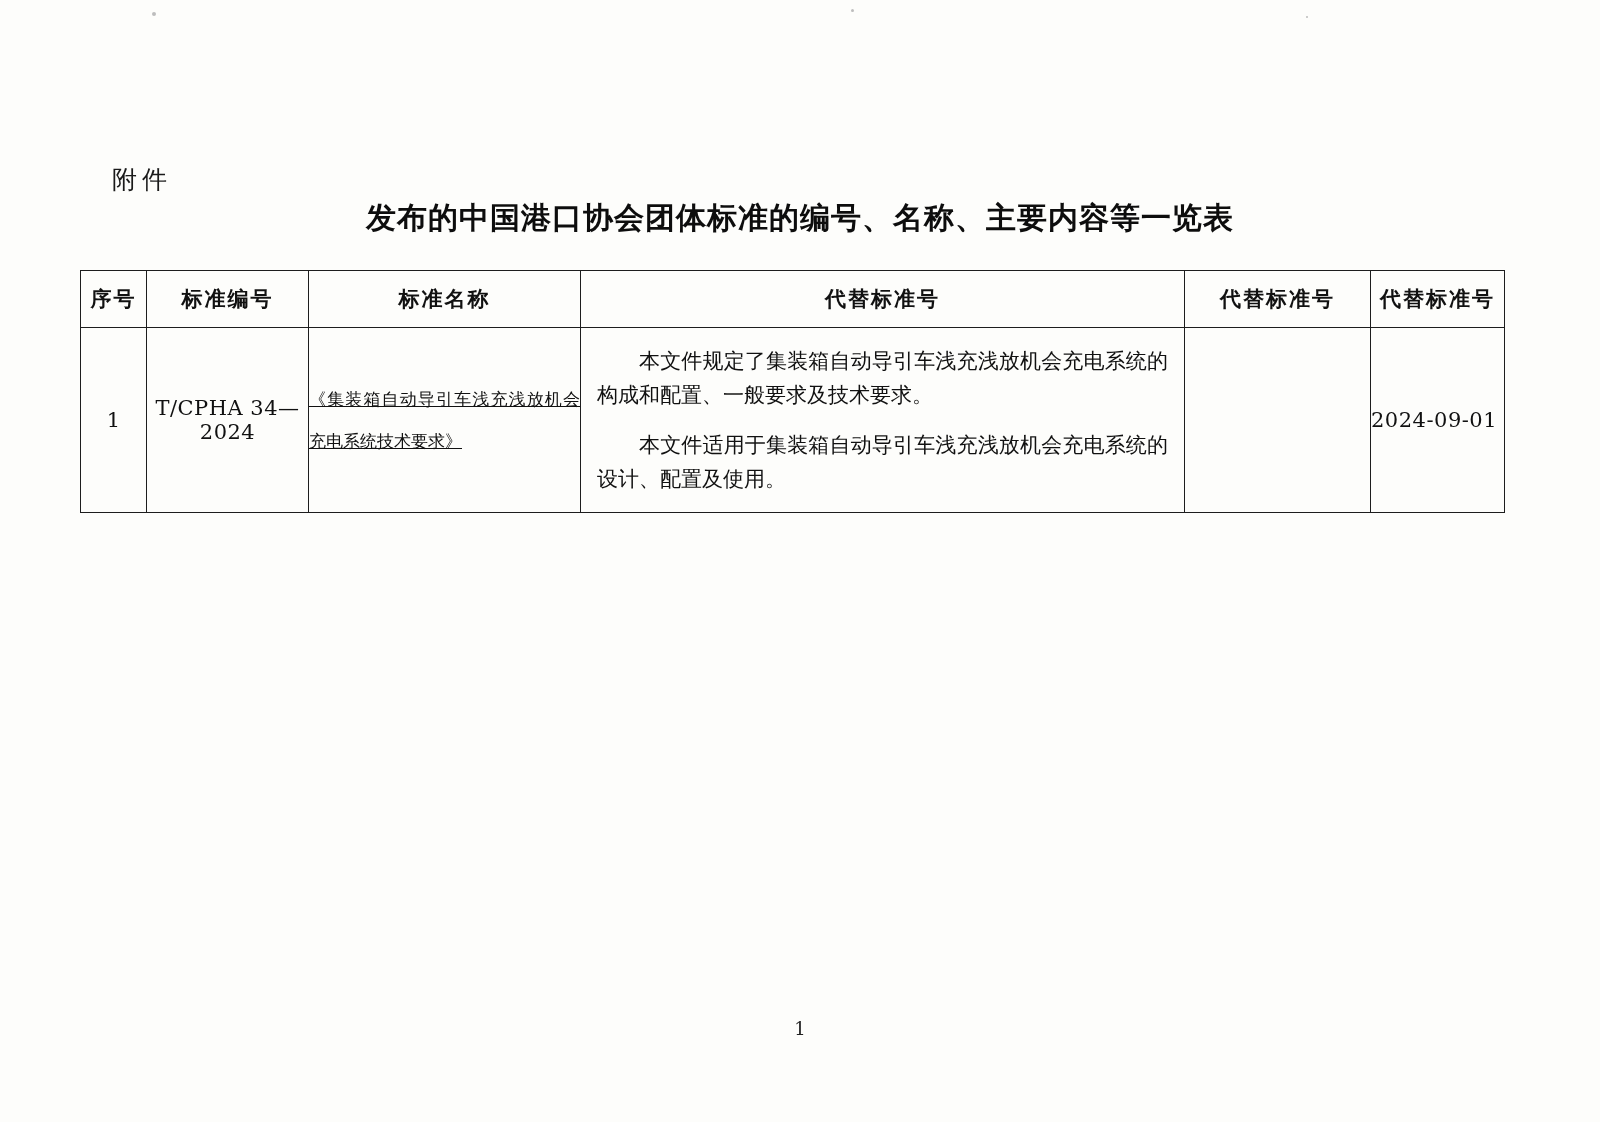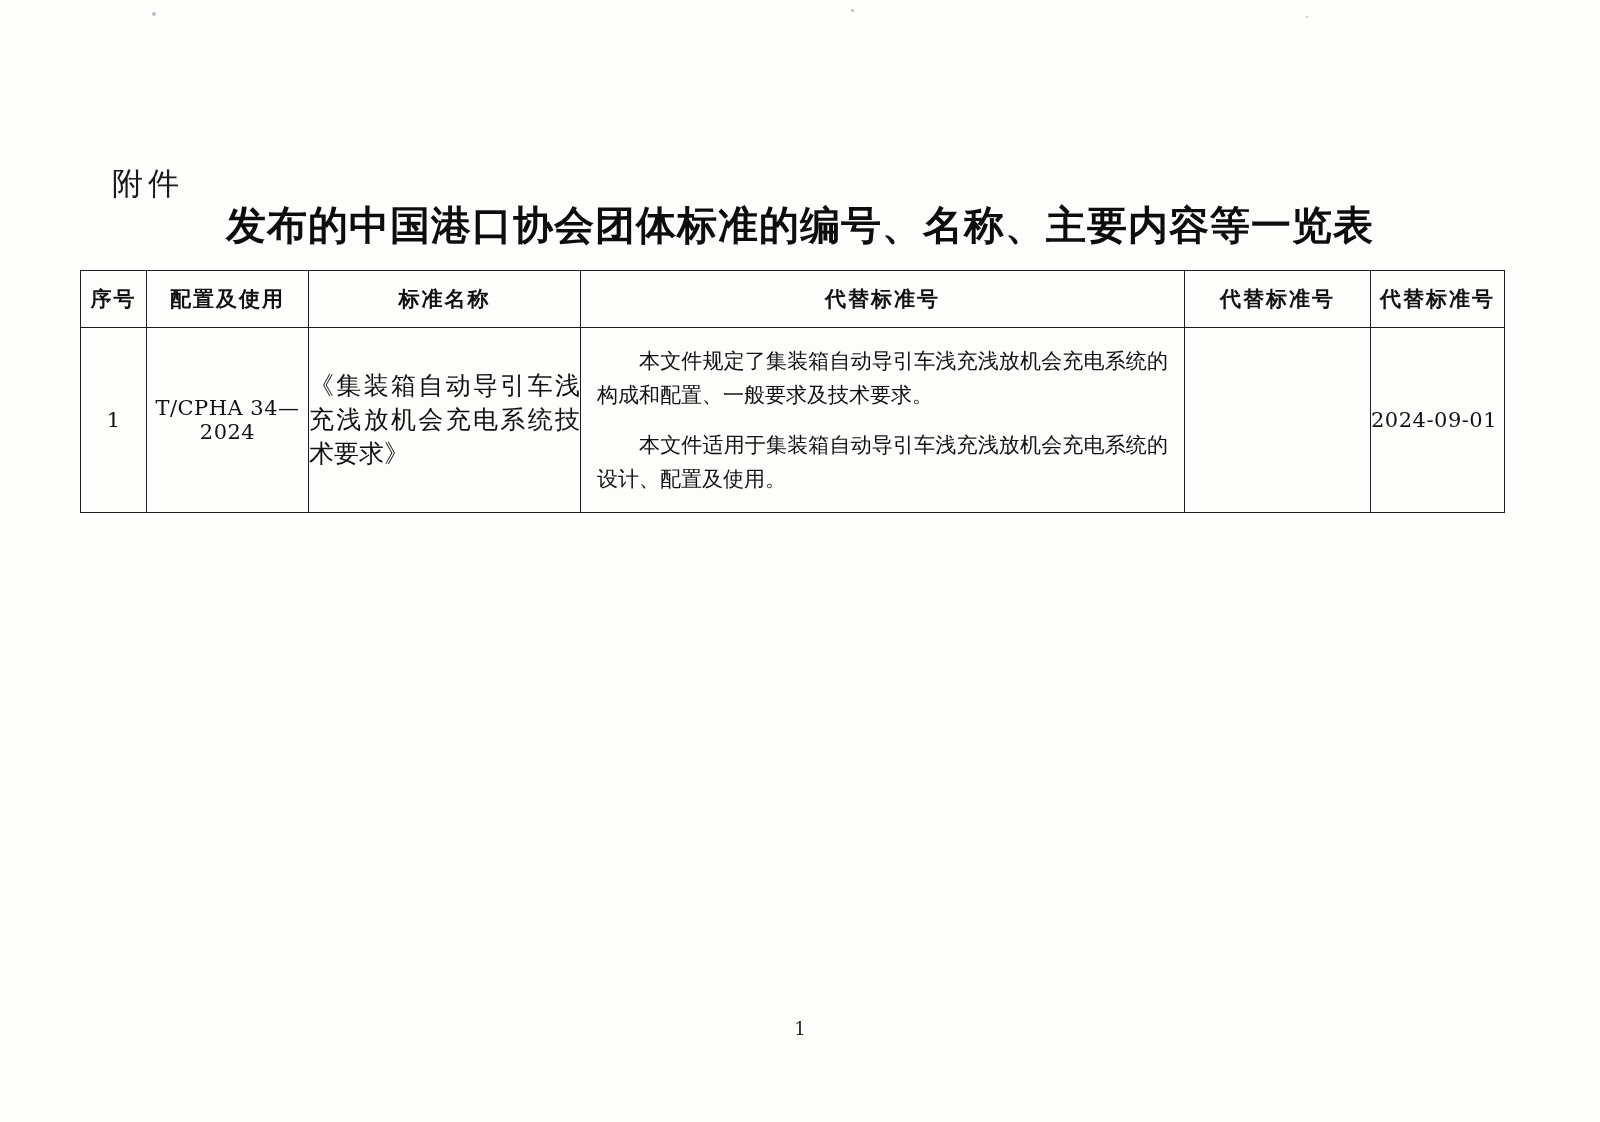--- a/index.html
+++ b/index.html
@@ -29,33 +29,33 @@
     border-radius: 50%;
   }
   .speck.s1 { left: 152px; top: 12px; width: 4px; height: 4px; }
   .speck.s2 { left: 851px; top: 9px; width: 3px; height: 3px; }
   .speck.s3 { left: 1306px; top: 16px; width: 2px; height: 2px; }
 
   .attachment-label {
     position: absolute;
     left: 112px;
     top: 163px;
-    font-size: 31px;
+    font-size: 25px;
     letter-spacing: 5px;
     font-family: Liberation Serif, serif;
     color: #1a1a1a;
   }
 
   .doc-title {
     position: absolute;
     left: 0;
     right: 0;
     top: 198px;
     text-align: center;
-    font-size: 40px;
+    font-size: 30px;
     font-weight: bold;
     letter-spacing: 1px;
     color: #0d0d0d;
     font-family: "DejaVu Serif", "Liberation Serif", serif;
   }
 
   table.main-table {
     position: absolute;
     left: 80px;
     top: 270px;
@@ -91,26 +91,27 @@
     font-family: "DejaVu Serif", "Liberation Serif", serif;
   }
   td.cell-code {
     text-align: center;
     font-size: 21px;
     letter-spacing: 0.5px;
     font-family: "DejaVu Serif", "Liberation Serif", serif;
     margin-left: 19px;
   }
   td.cell-name {
-    font-size: 25px;
-    line-height: 34px;
+    font-size: 17px;
+    line-height: 42px;
     padding: 6px 4px 6px 6px;
     text-align: justify;
     text-justify: inter-ideograph;
     font-family: "DejaVu Serif", "Liberation Serif", serif;
+    text-decoration: underline;
   }
   td.cell-content {
     font-size: 21px;
     line-height: 34px;
     padding: 14px 8px 14px 10px;
     vertical-align: top;
     font-family: "DejaVu Serif", "Liberation Serif", serif;
   }
   td.cell-content p {
     margin: 16px;
@@ -158,21 +159,21 @@
       <col class="c-seq">
       <col class="c-code">
       <col class="c-name">
       <col class="c-content">
       <col class="c-replace">
       <col class="c-date">
     </colgroup>
     <thead>
       <tr>
         <th class="col-head">序号</th>
-        <th class="col-head">配置及使用</th>
+        <th class="col-head">标准编号</th>
         <th class="col-head">标准名称</th>
         <th class="col-head">代替标准号</th>
         <th class="col-head">代替标准号</th>
         <th class="col-head">代替标准号</th>
       </tr>
     </thead>
     <tbody>
       <tr class="row-body">
         <td class="cell-seq">1</td>
         <td class="cell-code">T/CPHA 34—2024</td>

